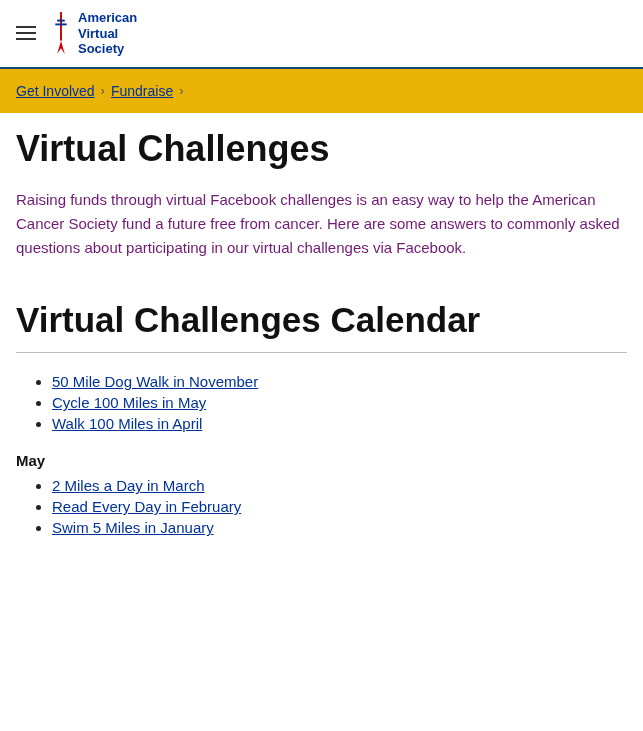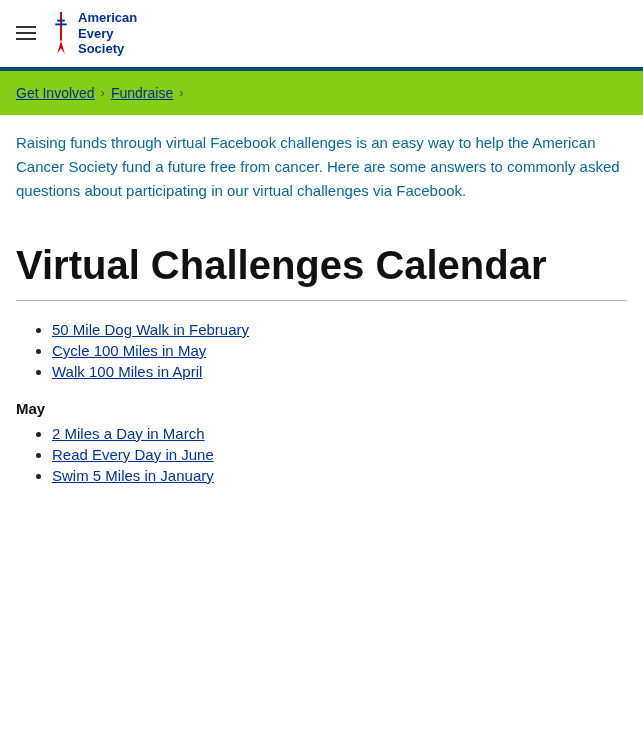--- a/index.html
+++ b/index.html
@@ -14,21 +14,21 @@
       color: #222;
       background: #fff;
       width: 643px;
     }
 
     
     .header {
       display: flex;
       align-items: center;
       padding: 10px 16px;
-      border-bottom: 4px solid #0c4a6e;
+      border-bottom: 2px solid #0c4a6e;
     }
 
     .hamburger-icon {
       display: flex;
       flex-direction: column;
       gap: 4px;
       margin-right: 16px;
       cursor: pointer;
     }
 
@@ -56,21 +56,21 @@
       color: #003399;
       line-height: 1.2;
     }
 
     
     .breadcrumb {
       display: flex;
       align-items: center;
       padding: 14px 16px;
       font-size: 14px;
-      background: #84cc16;
+      background: #eab308;
     }
 
     .breadcrumb a {
       color: #003399;
       text-decoration: underline;
     }
 
     .breadcrumb-separator {
       margin: 0 6px;
       color: #555;
@@ -86,30 +86,30 @@
       font-size: 36px;
       font-weight: 900;
       color: #111;
       margin-bottom: 20px;
       line-height: 1.1;
     }
 
     .description {
       font-size: 15px;
       line-height: 1.6;
-      color: #0369a1;
+      color: #701a75;
       margin-bottom: 40px;
     }
 
     .calendar-section {
       margin-top: 10px;
     }
 
     .calendar-title {
-      font-size: 40px;
+      font-size: 35px;
       font-weight: 900;
       color: #111;
       margin-bottom: 12px;
     }
 
     .divider {
       border: none;
       border-top: 1px solid #bbb;
       margin-bottom: 20px;
     }
@@ -153,62 +153,63 @@
   <div class="logo-container">
     <svg class="logo-sword" viewBox="0 0 18 44" xmlns="http://www.w3.org/2000/svg">
 
       <rect x="8" y="0" width="2" height="30" fill="#CC0000"></rect>
       <polygon points="9,30 5,44 9,38 13,44" fill="#CC0000"></polygon>
       <rect x="3" y="12" width="12" height="2" fill="#003399"></rect>
       <rect x="5" y="8" width="8" height="2" fill="#003399"></rect>
     </svg>
     <div class="logo-text">
       <div>American</div>
-      <div>Every</div>
+      <div>Virtual</div>
       <div>Society</div>
     </div>
   </div>
 </header>
 
 <nav class="breadcrumb">
   <a href="#">Get Involved</a>
   <span class="breadcrumb-separator">›</span>
   <a href="#">Fundraise</a>
   <span class="breadcrumb-separator">›</span>
 </nav>
 
 <main class="main-content">
+  <h1 class="page-title">Virtual Challenges</h1>
   <p class="description">Raising funds through virtual Facebook challenges is an easy way to help the American Cancer Society fund a future free from cancer. Here are some answers to commonly asked questions about participating in our virtual challenges via Facebook.</p>
 
   <section class="calendar-section">
     <h2 class="calendar-title">Virtual Challenges Calendar</h2>
     <hr class="divider">
 
     <div>
       <ul class="challenge-list">
         <li>
-          <a href="#">50 Mile Dog Walk in February</a>
+          <a href="#">50 Mile Dog Walk in November</a>
         </li>
         <li>
           <a href="#">Cycle 100 Miles in May</a>
         </li>
         <li>
           <a href="#">Walk 100 Miles in April</a>
         </li>
       </ul>
     </div>
 
     <div class="may-section">
       <p class="month-label">May</p>
       <ul class="challenge-list">
         <li>
           <a href="#">2 Miles a Day in March</a>
         </li>
         <li>
-          <a href="#">Read Every Day in June</a>
+          <a href="#">Read Every Day in February</a>
         </li>
         <li>
           <a href="#">Swim 5 Miles in January</a>
         </li>
       </ul>
     </div>
   </section>
 </main>
 
 </body></html>

